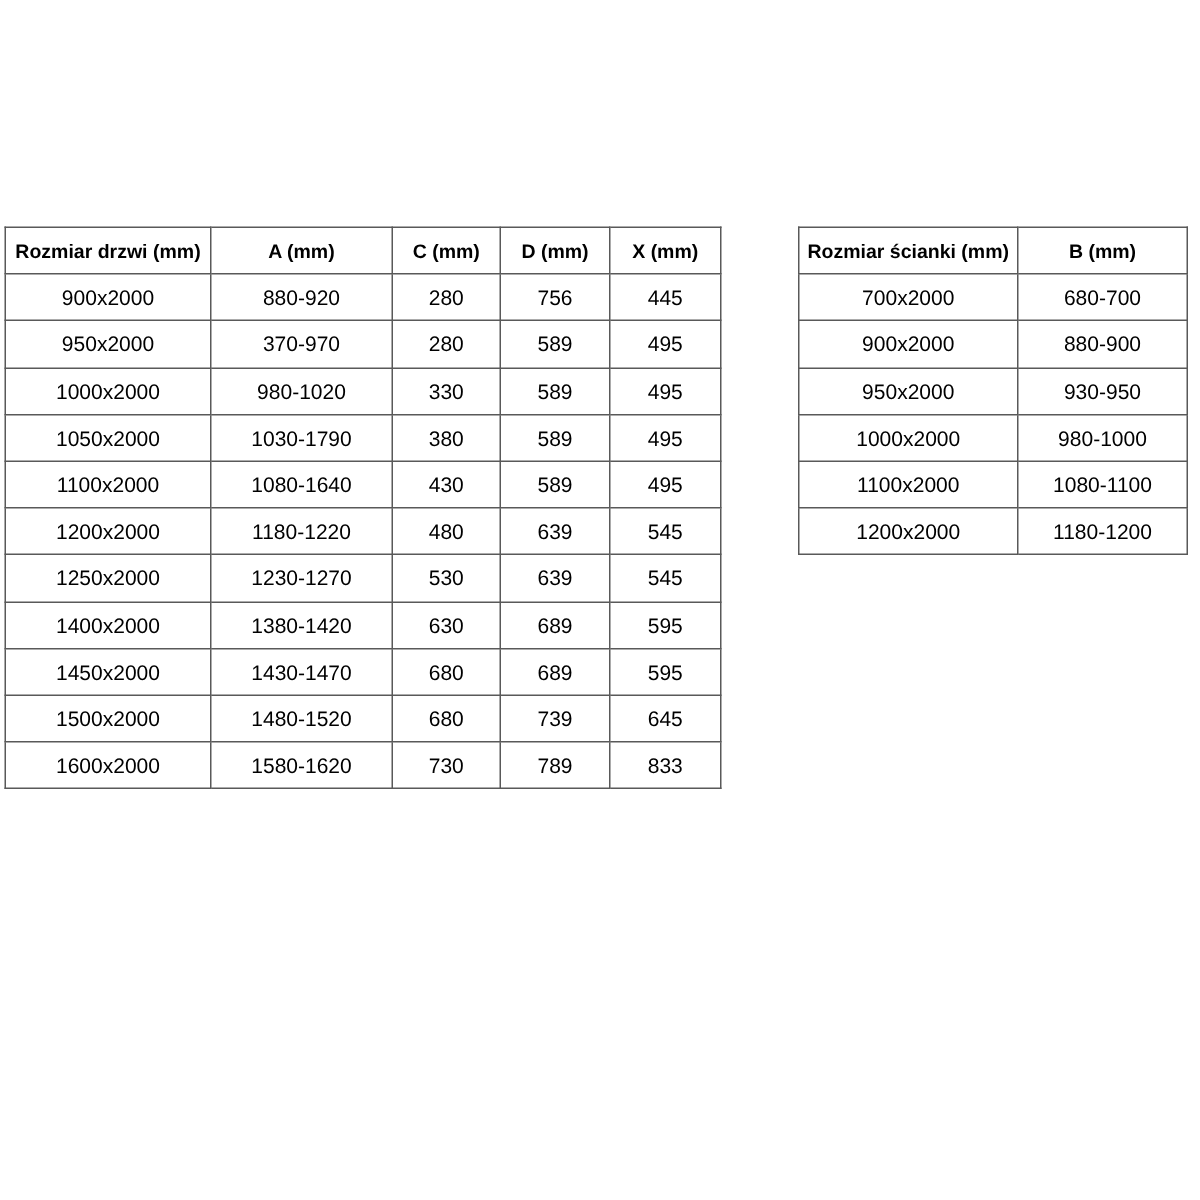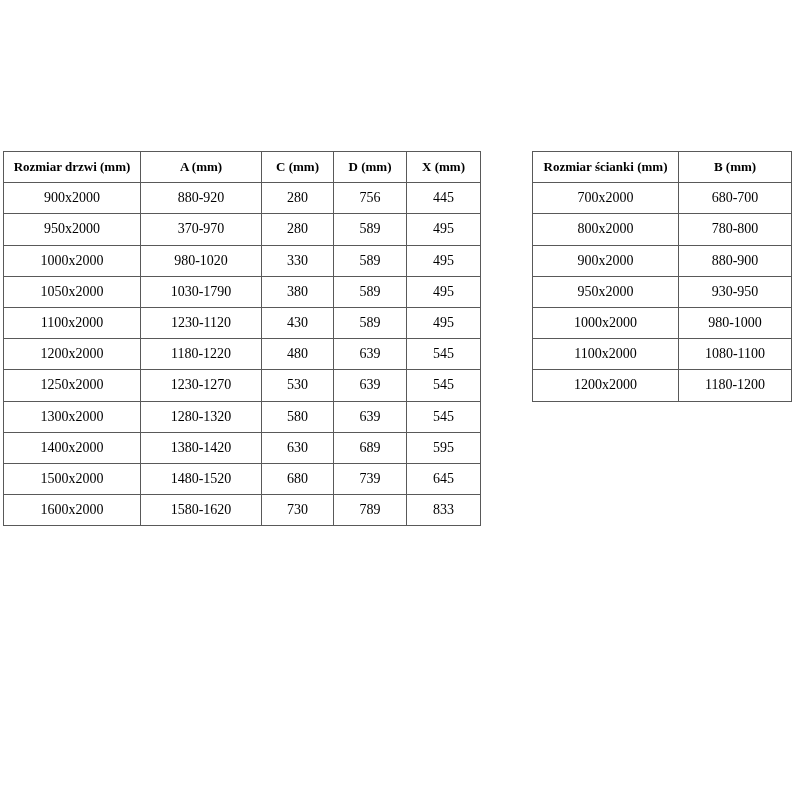--- a/index.html
+++ b/index.html
@@ -34,21 +34,20 @@
   .spec-table th {
     font-weight: 700;
     font-size: 13px;
   }
   .spec-table td {
     font-size: 14px;
     font-weight: 400;
   }
   .spec-table tr {
     height: 31.2px;
-    font-family: Liberation Serif, serif;
   }
   .door-table {
     left: 3px;
     top: 151px;
   }
   .wall-table {
     left: 532px;
     top: 151px;
   }
 </style>
@@ -98,50 +97,50 @@
         </tr>
         <tr>
           <td>1050x2000</td>
           <td>1030-1790</td>
           <td>380</td>
           <td>589</td>
           <td>495</td>
         </tr>
         <tr>
           <td>1100x2000</td>
-          <td>1230-1120</td>
+          <td>1080-1640</td>
           <td>430</td>
           <td>589</td>
           <td>495</td>
         </tr>
         <tr>
           <td>1200x2000</td>
           <td>1180-1220</td>
           <td>480</td>
           <td>639</td>
           <td>545</td>
         </tr>
         <tr>
           <td>1250x2000</td>
           <td>1230-1270</td>
           <td>530</td>
           <td>639</td>
           <td>545</td>
         </tr>
         <tr>
-          <td>1300x2000</td>
-          <td>1280-1320</td>
-          <td>580</td>
-          <td>639</td>
-          <td>545</td>
-        </tr>
-        <tr>
           <td>1400x2000</td>
           <td>1380-1420</td>
           <td>630</td>
+          <td>689</td>
+          <td>595</td>
+        </tr>
+        <tr>
+          <td>1450x2000</td>
+          <td>1430-1470</td>
+          <td>680</td>
           <td>689</td>
           <td>595</td>
         </tr>
         <tr>
           <td>1500x2000</td>
           <td>1480-1520</td>
           <td>680</td>
           <td>739</td>
           <td>645</td>
         </tr>
@@ -165,24 +164,20 @@
           <th>Rozmiar ścianki (mm)</th>
           <th>B (mm)</th>
         </tr>
       </thead>
       <tbody>
         <tr>
           <td>700x2000</td>
           <td>680-700</td>
         </tr>
         <tr>
-          <td>800x2000</td>
-          <td>780-800</td>
-        </tr>
-        <tr>
           <td>900x2000</td>
           <td>880-900</td>
         </tr>
         <tr>
           <td>950x2000</td>
           <td>930-950</td>
         </tr>
         <tr>
           <td>1000x2000</td>
           <td>980-1000</td>

